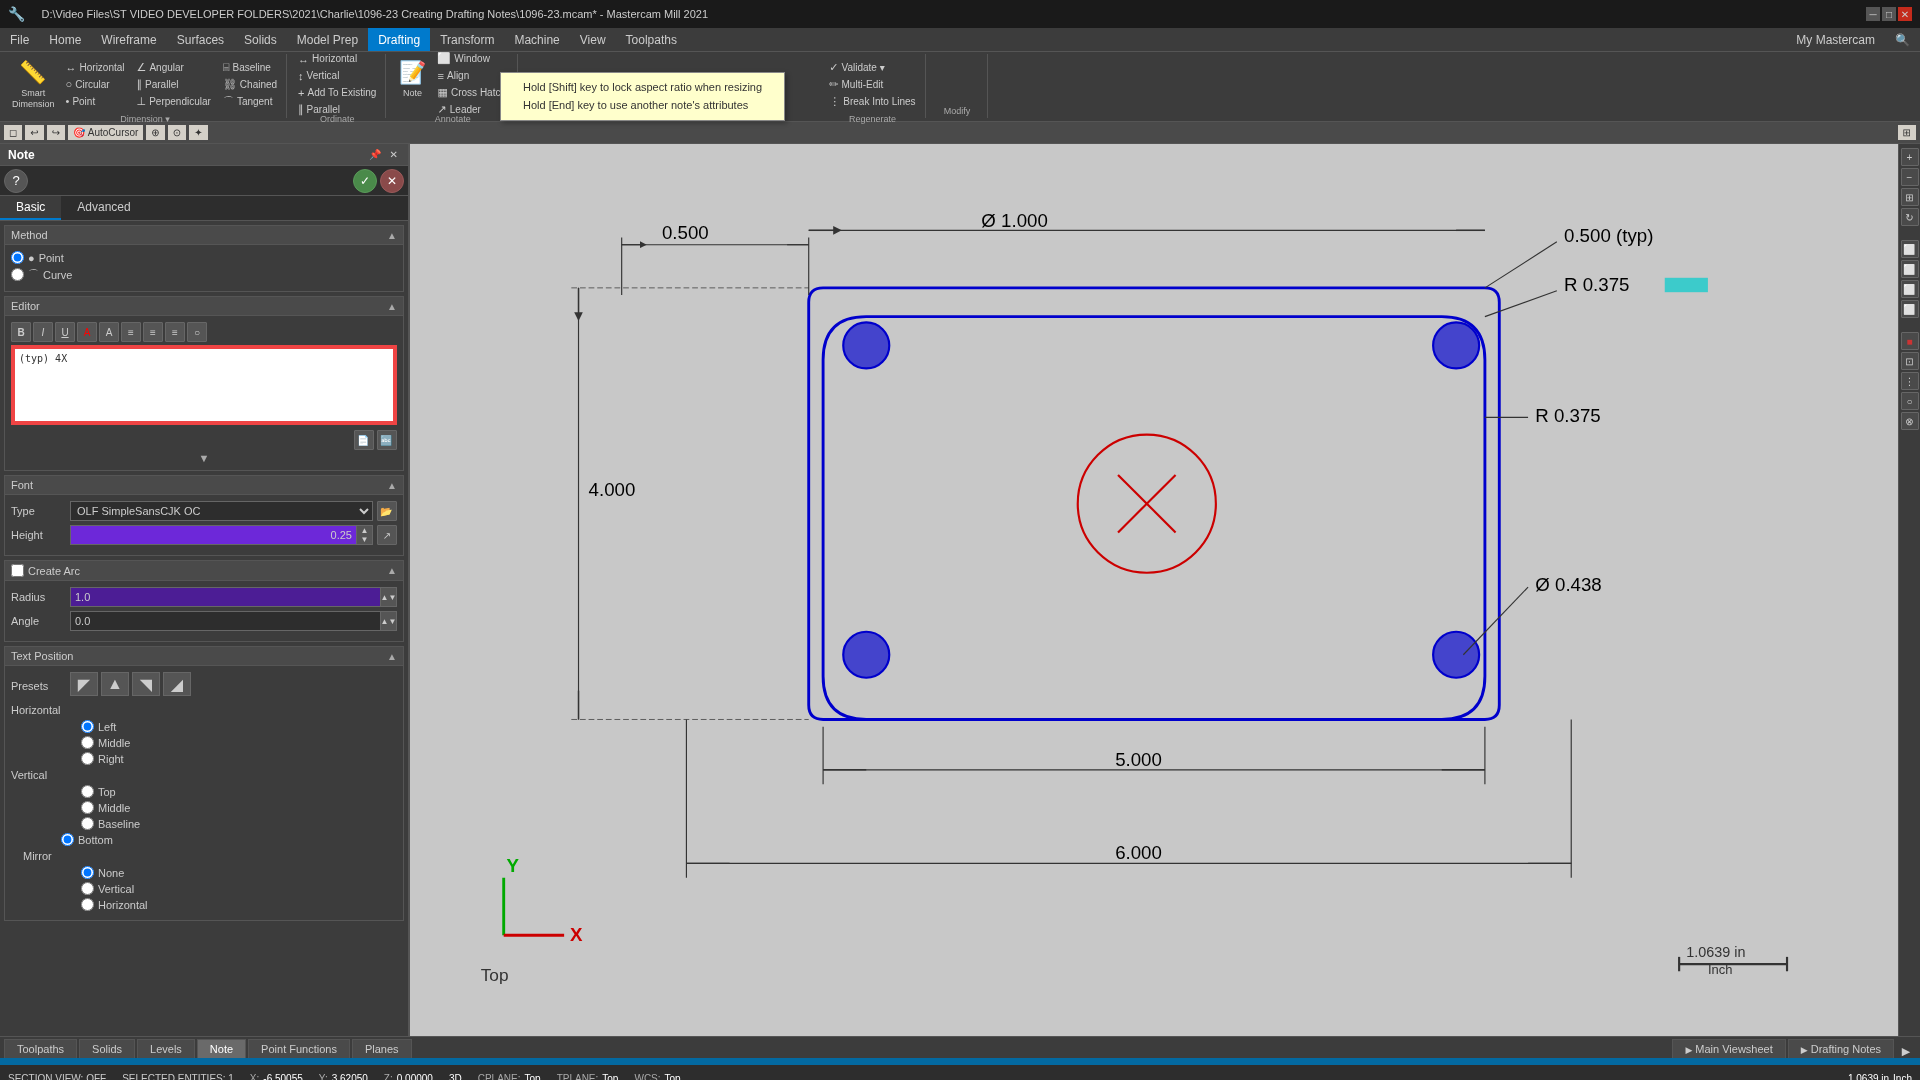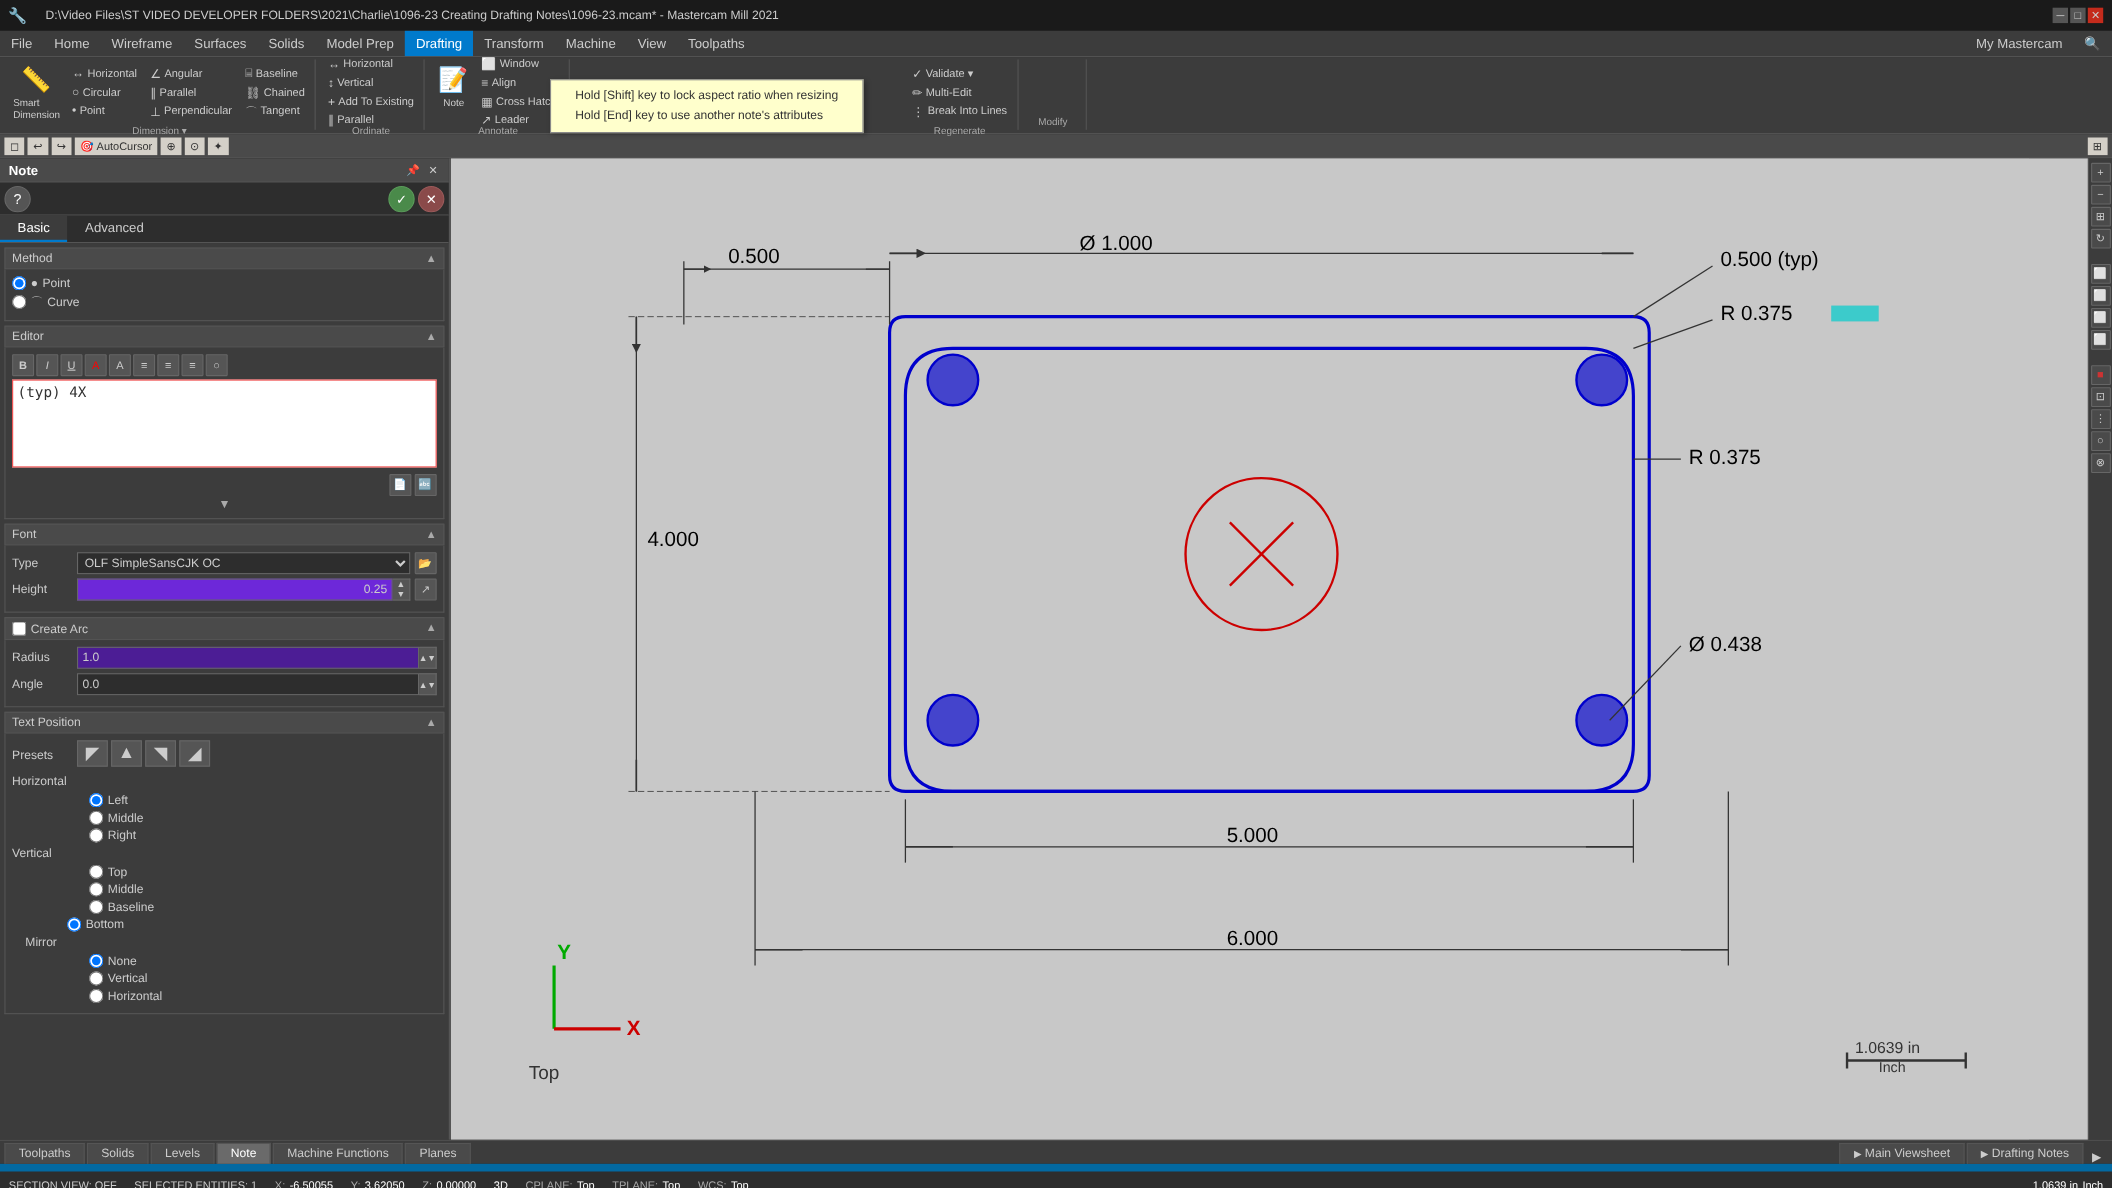--- a/index.html
+++ b/index.html
@@ -185,22 +185,22 @@
     .radio-group label { font-size: 11px; color: #ccc; }
     input[type="radio"] { margin: 0; }
     input[type="checkbox"] { margin: 0; }
 
     
     .text-editor {
       width: 100%;
       height: 80px;
       background: #fff;
       color: #333;
-      border: 1px solid #ef4444;
-      font-size: 13px;
+      border: 4px solid #ef4444;
+      font-size: 10px;
       padding: 4px;
       resize: none;
       font-family: monospace;
     }
 
     .editor-toolbar {
       display: flex;
       align-items: center;
       gap: 2px;
       margin-bottom: 3px;
@@ -439,21 +439,21 @@
       justify-content: flex-start;
       padding: 2px 4px;
       cursor: pointer;
       border-radius: 2px;
       color: #ccc;
       font-size: 10px;
       min-width: 36px;
       height: 52px;
     }
     .ribbon-btn .ri { font-size: 22px; margin-bottom: 2px; }
-    .ribbon-btn .rl { font-size: 9px; text-align: left; line-height: 1.2; }
+    .ribbon-btn .rl { font-size: 9px; text-align: center; line-height: 1.2; }
 
     .ribbon-small-btn {
       display: flex;
       align-items: center;
       gap: 3px;
       padding: 2px 5px;
       cursor: pointer;
       border-radius: 2px;
       color: #ccc;
       font-size: 10px;
@@ -913,21 +913,21 @@
     <div class="right-tb-btn">⊗</div>
   </div>
 
 </div>
 
 <div id="bottom-tabs">
   <div class="bottom-tab">Toolpaths</div>
   <div class="bottom-tab">Solids</div>
   <div class="bottom-tab">Levels</div>
   <div class="bottom-tab active">Note</div>
-  <div class="bottom-tab">Machine Functions</div>
+  <div class="bottom-tab">Point Functions</div>
   <div class="bottom-tab">Planes</div>
   <div style="flex:1;"></div>
   <div class="bottom-tab-group">
     <div class="bottom-tab">
       <span class="bottom-tab-icon">▶</span>Main Viewsheet
     </div>
     <div class="bottom-tab">
       <span class="bottom-tab-icon">▶</span>Drafting Notes
     </div>
   </div>

